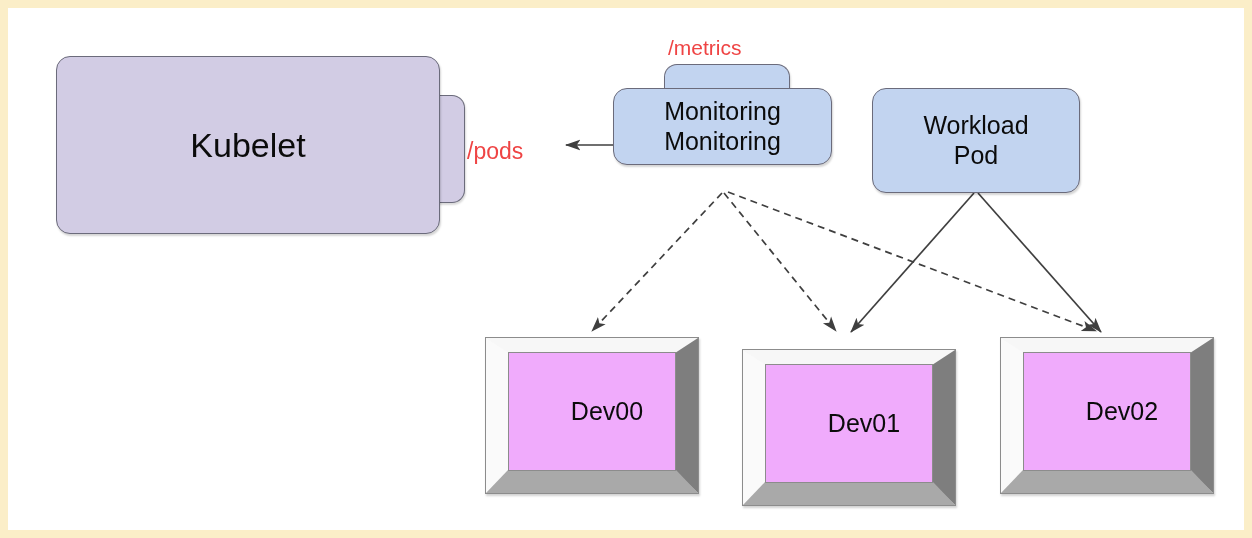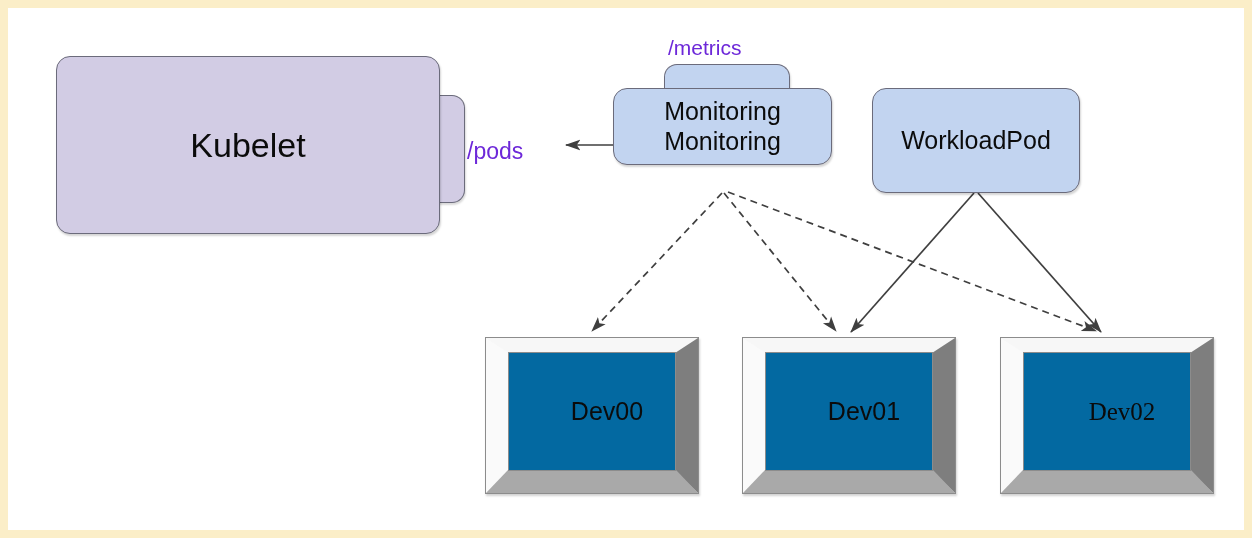--- a/index.html
+++ b/index.html
@@ -48,21 +48,21 @@
   .device{
     position:absolute;
     background:#efefef;
     border:1px solid #8c8c8c;
     box-shadow:1px 2px 2px rgba(0,0,0,0.18);
     z-index:3;
   }
   .device .face{
     position:absolute;
     left:22px;right:22px;top:14px;bottom:22px;
-    background:#0369a1;
+    background:#f0abfc;
     border:1px solid #8c8c8c;
     display:flex;align-items:center;justify-content:center;
     color:#0b0b0b;
     z-index:2;
     padding-left:30px;
   }
   .device .bev{position:absolute;z-index:1;}
   .device .bev-top{
     left:0;top:0;width:100%;height:15px;
     background:#f7f7f7;
@@ -78,21 +78,21 @@
     background:#7e7e7e;
     clip-path:polygon(100% 0,0 15px,0 calc(100% - 22px),100% 100%);
   }
   .device .bev-bottom{
     left:0;bottom:0;width:100%;height:23px;
     background:#a9a9a9;
     clip-path:polygon(22px 0,calc(100% - 22px) 0,100% 100%,0 100%);
   }
   .label{
     position:absolute;
-    color:#6d28d9;
+    color:#ef4444;
     white-space:nowrap;
     z-index:5;
   }
   svg.edges{position:absolute;left:0;top:0;width:1236px;height:522px;z-index:2;overflow:visible;}
 </style>
 </head>
 <body>
 
 <div id="canvas">
 
@@ -126,48 +126,48 @@
 
   <div class="label" style="left:660px;top:28px;font-size:21px;">/metrics</div>
 
   <div class="tab blue tab-top" style="left:656px;top:56px;width:124px;height:38px;"></div>
 
   <div class="node podbox blue" style="left:605px;top:80px;width:219px;height:77px;font-size:25px;flex-direction:column;">
     <span>Monitoring</span>
     <span>Monitoring</span>
   </div>
 
-  <div class="node podbox blue" style="left:864px;top:80px;width:208px;height:105px;font-size:25px;flex-direction:row;">
+  <div class="node podbox blue" style="left:864px;top:80px;width:208px;height:105px;font-size:25px;flex-direction:column;">
     <span>Workload</span>
     <span>Pod</span>
   </div>
 
   <div class="device" style="left:477px;top:329px;width:212px;height:155px;">
     <div class="bev bev-top"></div>
     <div class="bev bev-left"></div>
     <div class="bev bev-right"></div>
     <div class="bev bev-bottom"></div>
     <div class="face" style="font-size:25px;">
       <span>Dev00</span>
     </div>
   </div>
 
-  <div class="device" style="left:734px;top:329px;width:212px;height:155px;">
+  <div class="device" style="left:734px;top:341px;width:212px;height:155px;">
     <div class="bev bev-top"></div>
     <div class="bev bev-left"></div>
     <div class="bev bev-right"></div>
     <div class="bev bev-bottom"></div>
     <div class="face" style="font-size:25px;">
       <span>Dev01</span>
     </div>
   </div>
 
   <div class="device" style="left:992px;top:329px;width:212px;height:155px;">
     <div class="bev bev-top"></div>
     <div class="bev bev-left"></div>
     <div class="bev bev-right"></div>
     <div class="bev bev-bottom"></div>
-    <div class="face" style="font-size:25px;font-family:Liberation Serif, serif;">
+    <div class="face" style="font-size:25px;">
       <span>Dev02</span>
     </div>
   </div>
 
 </div>
 
 </body></html>

